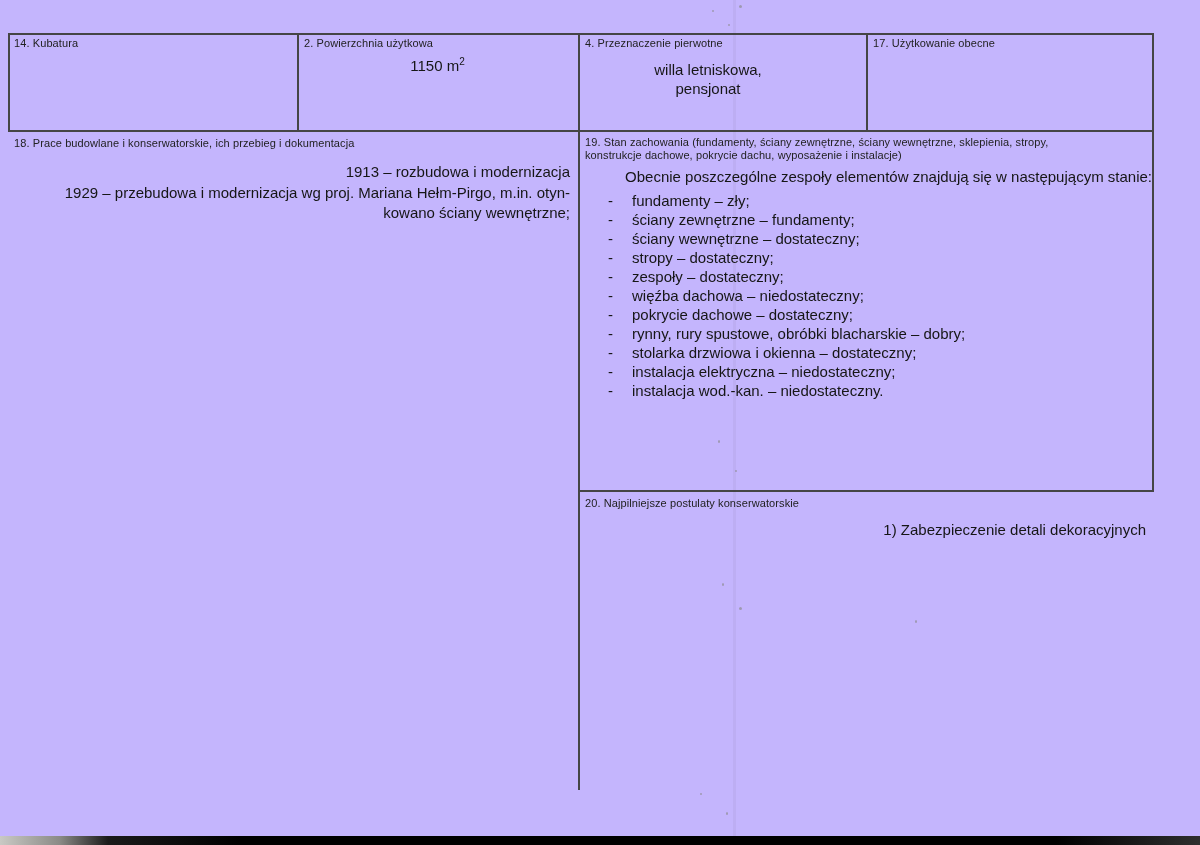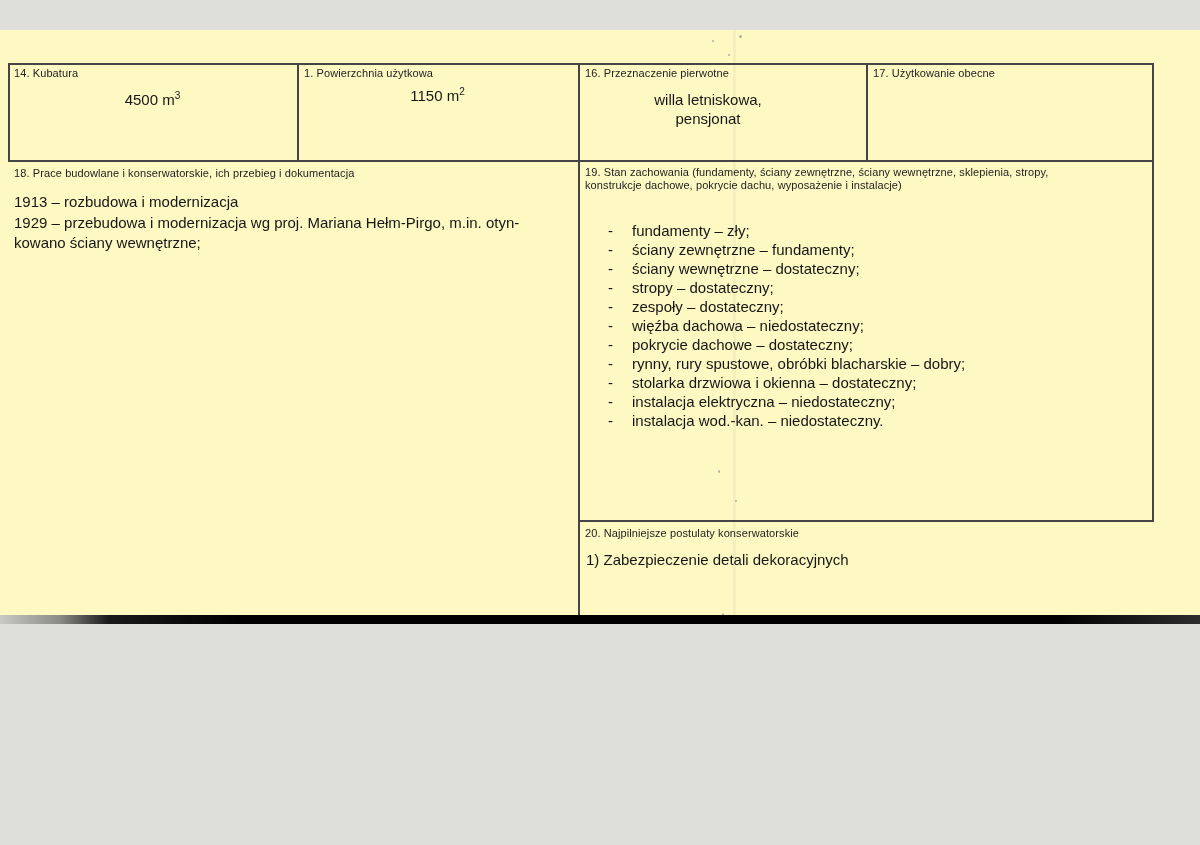--- a/index.html
+++ b/index.html
@@ -4,41 +4,40 @@
 <style>
   html,body{margin:0;padding:0;}
   body{
     width:1200px;height:845px;
     background:#dedfda;
     font-family:"Liberation Sans",sans-serif;
     color:#1d1d1d;
     -webkit-font-smoothing:antialiased;
   }
   .sheet{
-    position:relative;width:1200px;height:594px;
-    background:#fef9c3;
+    position:relative;width:1200px;height:845px;
+    background:#c4b5fd;
     overflow:hidden;
-    margin-top:30px;
   }
   
   .hline{position:absolute;height:2px;background:#454545;}
   .vline{position:absolute;width:2px;background:#454545;}
   
   .flabel{
     position:absolute;font-size:11px;line-height:13px;color:#222;
     letter-spacing:.1px;white-space:pre-line;
   }
   
   .fvalue{
     position:absolute;font-size:15px;line-height:19px;color:#161616;
     text-align:center;white-space:pre-line;
   }
   .fvalue sup{font-size:10px;line-height:0;}
   
-  .txt{position:absolute;font-size:15px;line-height:20.5px;color:#161616;}
+  .txt{position:absolute;font-size:15px;line-height:20.5px;color:#161616;text-align:right;}
   .txt p{margin:0;white-space:pre-line;}
   
   .clist{position:absolute;font-size:15px;line-height:19px;color:#161616;}
   .clist .li{display:flex;padding-left:22px;}
   .clist .dash{width:24px;flex:0 0 24px;}
   .clist .li-text{flex:1;}
   
   .scan-strip{
     position:absolute;left:0;bottom:0;width:1200px;height:9px;
     background:linear-gradient(90deg,#c9c9c4 0%,#8a8a86 5%,#1a1a1a 9%,#000 20%,#000 88%,#2e2e2e 100%);
@@ -58,40 +57,40 @@
   <div class="hline" style="left:8px;top:130px;width:1146px"></div>
   <div class="hline" style="left:578px;top:490px;width:576px"></div>
 
   <div class="vline" style="left:8px;top:33px;height:99px"></div>
   <div class="vline" style="left:297px;top:33px;height:99px"></div>
   <div class="vline" style="left:578px;top:33px;height:757px"></div>
   <div class="vline" style="left:866px;top:33px;height:99px"></div>
   <div class="vline" style="left:1152px;top:33px;height:459px"></div>
 
   <div class="flabel" style="left:14px;top:37px">14. Kubatura</div>
-  <div class="fvalue" style="left:8px;top:60px;width:289px"><span>4500 m</span><sup>3</sup></div>
 
-  <div class="flabel" style="left:304px;top:37px">1. Powierzchnia użytkowa</div>
+  <div class="flabel" style="left:304px;top:37px">2. Powierzchnia użytkowa</div>
   <div class="fvalue" style="left:297px;top:56px;width:281px"><span>1150 m</span><sup>2</sup></div>
 
-  <div class="flabel" style="left:585px;top:37px">16. Przeznaczenie pierwotne</div>
+  <div class="flabel" style="left:585px;top:37px">4. Przeznaczenie pierwotne</div>
   <div class="fvalue" style="left:564px;top:60px;width:288px"><span>willa letniskowa,
 pensjonat</span></div>
 
   <div class="flabel" style="left:873px;top:37px">17. Użytkowanie obecne</div>
 
   <div class="flabel" style="left:14px;top:137px;width:540px">18. Prace budowlane i konserwatorskie, ich przebieg i dokumentacja</div>
   <div class="txt" style="left:14px;top:162px;width:556px">
     <p>1913 – rozbudowa i modernizacja</p>
     <p>1929 – przebudowa i modernizacja wg proj. Mariana Hełm-Pirgo, m.in. otyn-
 kowano ściany wewnętrzne;</p>
   </div>
 
   <div class="flabel" style="left:585px;top:136px;width:562px">19. Stan zachowania (fundamenty, ściany zewnętrzne, ściany wewnętrzne, sklepienia, stropy,
 konstrukcje dachowe, pokrycie dachu, wyposażenie i instalacje)</div>
+  <div class="txt" style="left:586px;top:167px;width:566px">Obecnie poszczególne zespoły elementów znajdują się w następującym stanie:</div>
 
   <div class="clist" style="left:586px;top:191px;width:566px">
 
   <div class="li">
       <span class="dash">-</span>
       <span class="li-text">fundamenty – zły;</span>
     </div>
       <div class="li">
       <span class="dash">-</span>
       <span class="li-text">ściany zewnętrzne – fundamenty;</span>

